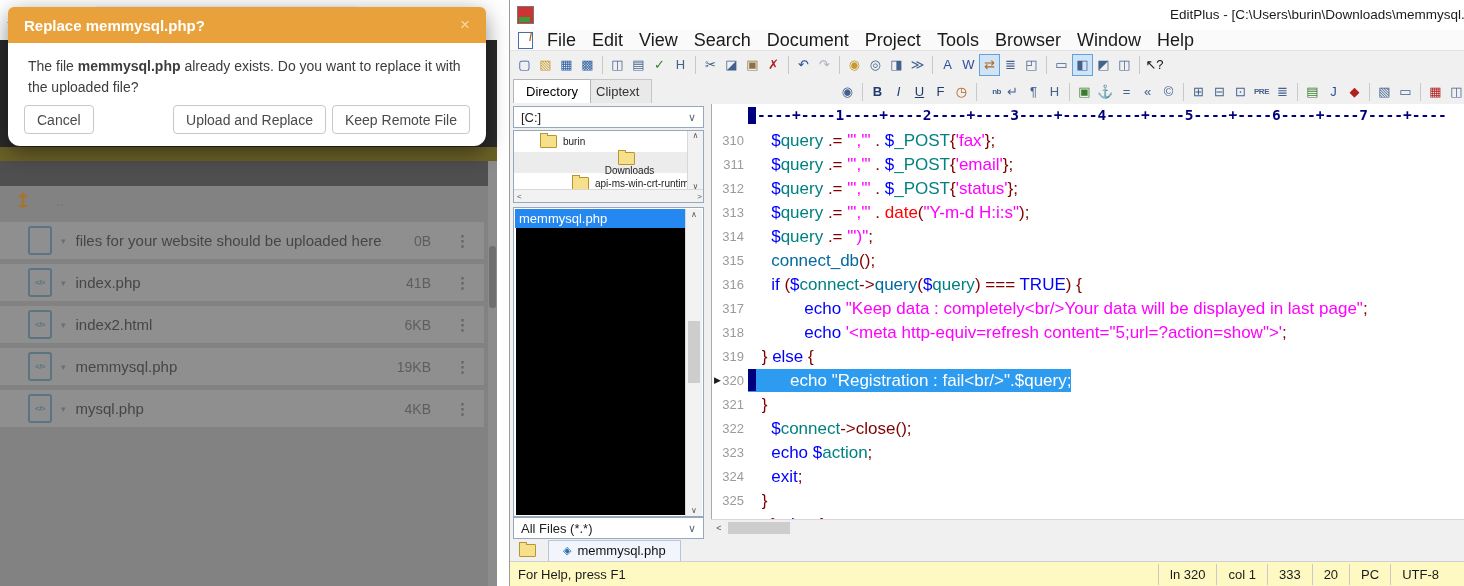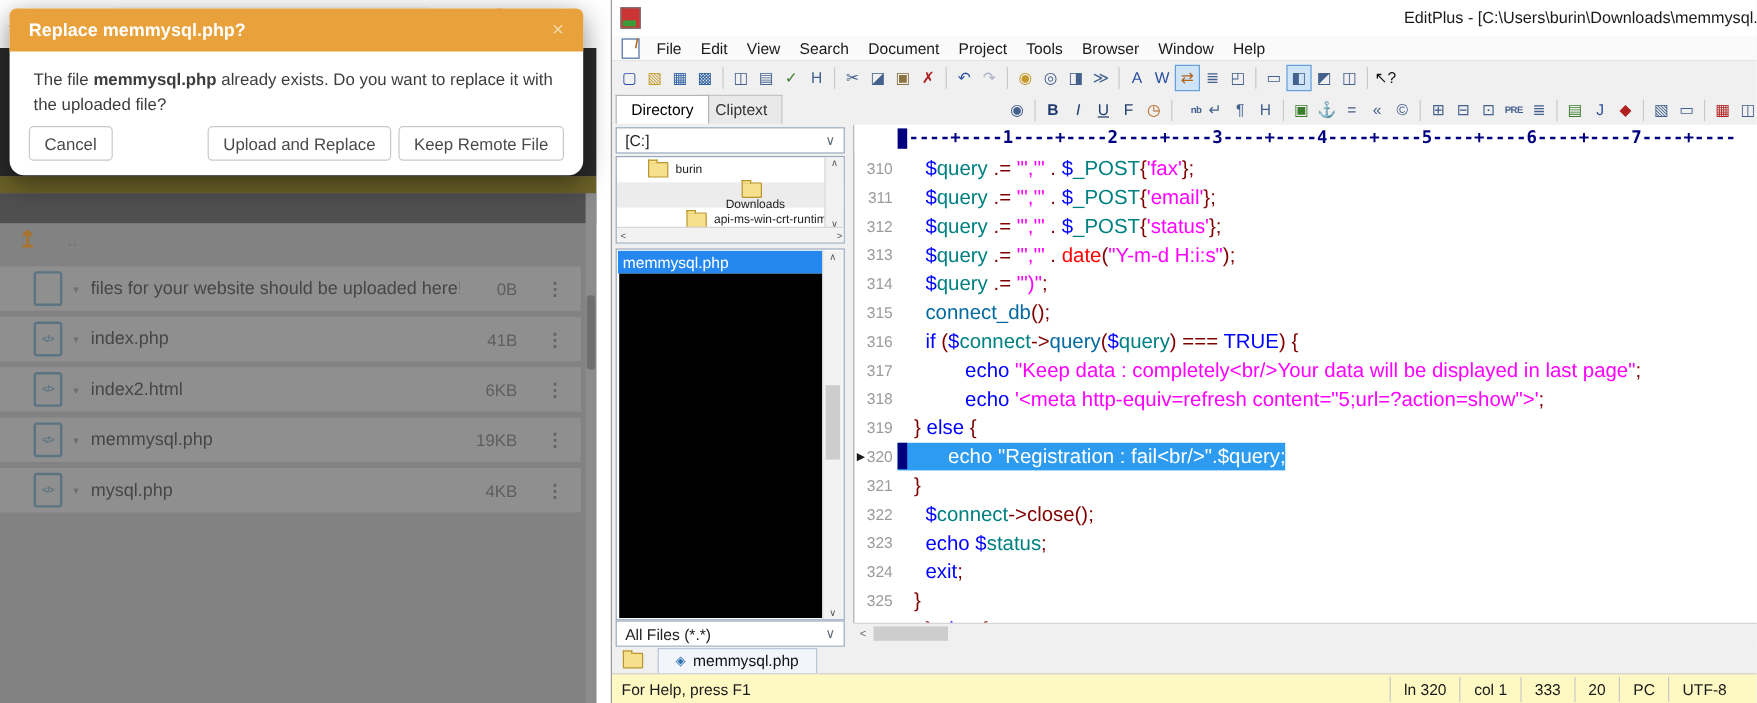--- a/index.html
+++ b/index.html
@@ -60,21 +60,21 @@
   
   #editplus{position:absolute;left:509px;top:0;width:955px;height:586px;background:#f0f0f0;border-left:1px solid #9b9b9b;box-sizing:border-box;}
   #ep-titlebar{position:absolute;left:0;top:0;width:100%;height:30px;background:#ffffff;}
   #ep-logo{position:absolute;left:7px;top:6px;width:15px;height:16px;background:#cc3333;border:1px solid #777;}
   #ep-logo::after{content:"";position:absolute;left:1px;bottom:1px;width:11px;height:5px;background:#3a9d3a;}
   #ep-title{position:absolute;left:660px;top:7px;font-size:13.5px;color:#1a1a1a;white-space:nowrap;}
   #ep-menubar{position:absolute;left:0;top:30px;width:100%;height:20px;background:#fafafa;border-bottom:1px solid #e3e3e3;
               display:flex;align-items:center;}
   #child-doc-icon{width:13px;height:15px;background:#fff;border:1px solid #4a6da0;margin:0 6px 0 8px;position:relative;flex:none;}
   #child-doc-icon::after{content:"/";position:absolute;right:0;top:-2px;color:#b5651d;font-size:11px;font-weight:bold;}
-  .menu-item{font-size:13px;color:#1a1a1a;padding:2px 8px;cursor:pointer;}
+  .menu-item{font-size:18px;color:#1a1a1a;padding:2px 8px;cursor:pointer;}
   #ep-toolbar1{position:absolute;left:4px;top:52px;height:26px;display:flex;align-items:center;}
   #ep-toolbar2{position:absolute;left:327px;top:79px;height:25px;display:flex;align-items:center;}
   .tb-btn{width:19px;height:20px;line-height:20px;text-align:center;font-size:13px;cursor:pointer;border:1px solid transparent;flex:none;}
   .tb-btn.toggled{background:#cfe4f7;border:1px solid #66a0d8;}
   .tb-btn.bold{font-weight:bold;} .tb-btn.italic{font-style:italic;} .tb-btn.underline{text-decoration:underline;}
   .tb-btn.small{font-size:8px;font-weight:bold;letter-spacing:-0.5px;}
   .tb-sep{width:1px;height:18px;background:#c9c9c9;margin:0 4px;flex:none;}
 
   
   .side-tab{position:absolute;top:79px;height:23px;line-height:23px;padding:0 12px;font-size:13px;cursor:pointer;}
@@ -415,21 +415,21 @@
         <div class="code-row">
           <span class="gutter-num">321</span>
           <span class="code-text"><span class="tk-k"> </span><span class="tk-o">}</span></span>
         </div>
         <div class="code-row">
           <span class="gutter-num">322</span>
           <span class="code-text"><span class="tk-k">   </span><span class="tk-d">$</span><span class="tk-v">connect</span><span class="tk-o">-&gt;</span><span class="tk-o">close</span><span class="tk-o">();</span></span>
         </div>
         <div class="code-row">
           <span class="gutter-num">323</span>
-          <span class="code-text"><span class="tk-k">   </span><span class="tk-d">echo </span><span class="tk-d">$</span><span class="tk-v">status</span><span class="tk-o">;</span></span>
+          <span class="code-text"><span class="tk-k">   </span><span class="tk-d">echo </span><span class="tk-d">$</span><span class="tk-v">action</span><span class="tk-o">;</span></span>
         </div>
         <div class="code-row">
           <span class="gutter-num">324</span>
           <span class="code-text"><span class="tk-k">   </span><span class="tk-d">exit</span><span class="tk-o">;</span></span>
         </div>
         <div class="code-row">
           <span class="gutter-num">325</span>
           <span class="code-text"><span class="tk-k"> </span><span class="tk-o">}</span></span>
         </div>
         <div class="code-row">

